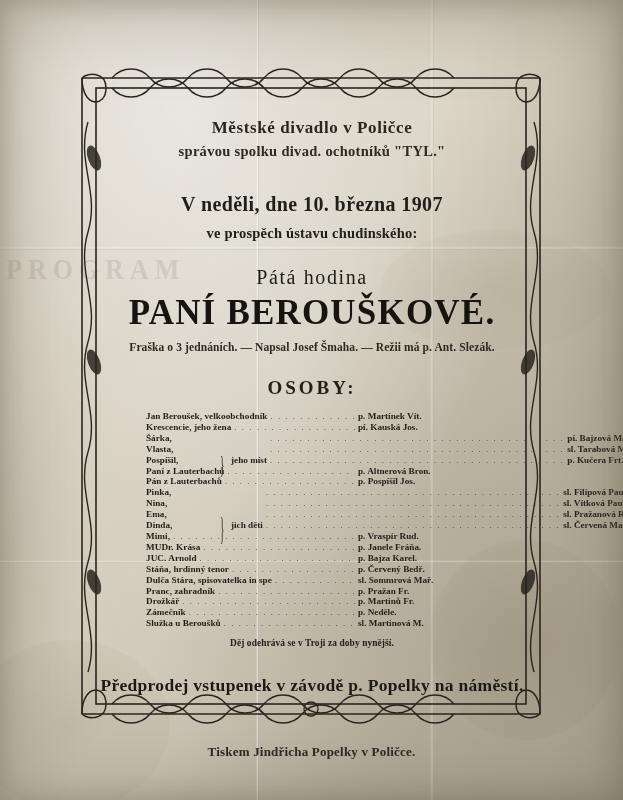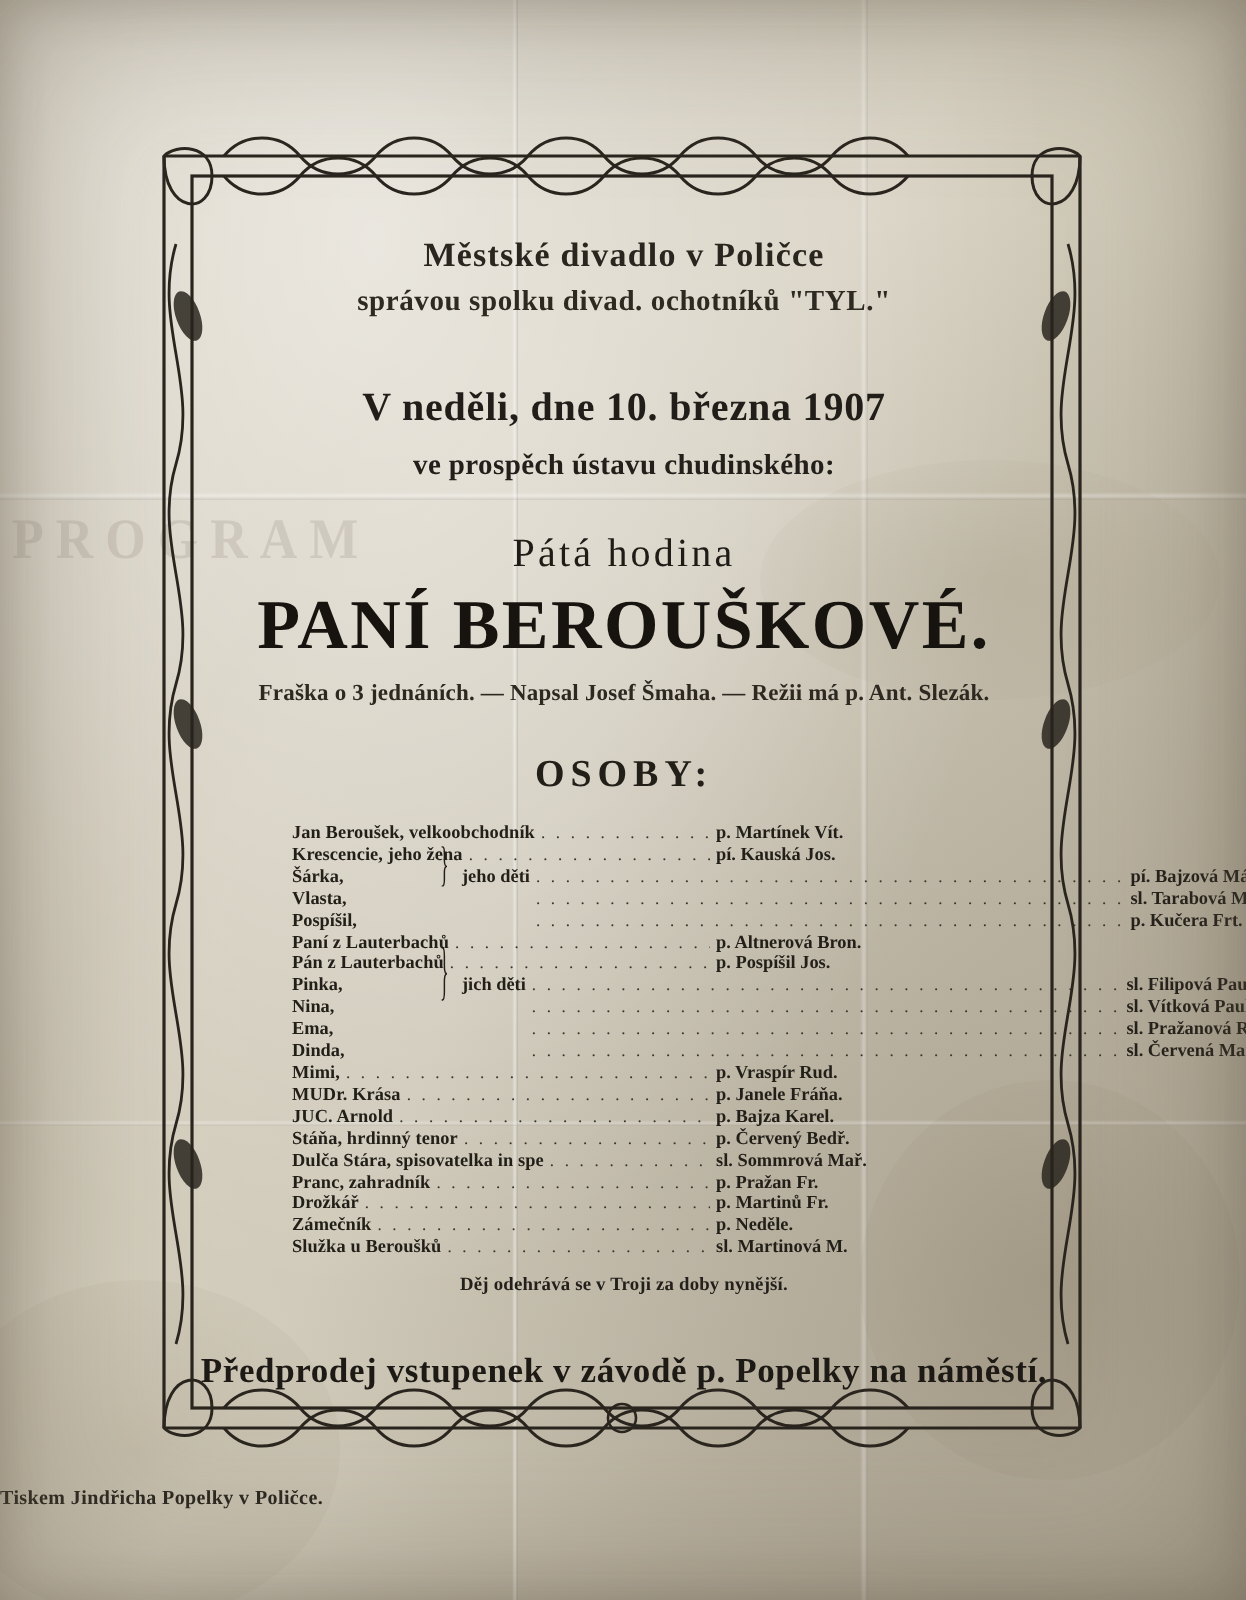--- a/index.html
+++ b/index.html
@@ -162,21 +162,21 @@
   }
   .cast-actor {
     flex: 0 0 auto;
     font-weight: 700;
     text-align: left;
     width: 120px;
   }
   
   .cast-group {
     display: flex;
-    align-items: flex-start;
+    align-items: flex-end;
   }
   .cast-group .grp-roles {
     flex: 0 0 auto;
     width: 74px;
   }
   .cast-group .grp-roles div { font-weight: 600; }
   .cast-group .grp-brace {
     flex: 0 0 auto;
     width: 9px;
     position: relative;
@@ -227,21 +227,22 @@
     margin-top: 27px;
     letter-spacing: .3px;
     color: #1d1a15;
   }
 
   .printer {
     position: absolute;
     left: 0;
     top: 744px;
     width: 623px;
-    font-size: 10px;
+    text-align: center;
+    font-size: 13px;
     font-weight: 600;
     color: #2b2720;
     letter-spacing: .2px;
   }
 
   
   .ghost {
     position: absolute;
     left: 6px;
     top: 255px;
@@ -354,21 +355,21 @@
         </div>
         <div class="cast-group">
           <div class="grp-roles">
             <div>Šárka,</div>
             <div>Vlasta,</div>
             <div>Pospíšil,</div>
           </div>
           <div class="grp-brace">
             <span style="--bsy: 2.7;">}</span>
           </div>
-          <div class="grp-label">jeho děti</div>
+          <div class="grp-label">jeho míst</div>
           <div class="grp-right">
             <div class="cast-row">
               <span class="cast-dots">. . . . . . . . . . . . . . . . . . . . . . . . . . . . . . . . . . . . . . . . </span>
               <span class="cast-actor">pí. Bajzová Máňa.</span>
             </div>
             <div class="cast-row">
               <span class="cast-dots">. . . . . . . . . . . . . . . . . . . . . . . . . . . . . . . . . . . . . . . . </span>
               <span class="cast-actor">sl. Tarabová Mař.</span>
             </div>
             <div class="cast-row">

